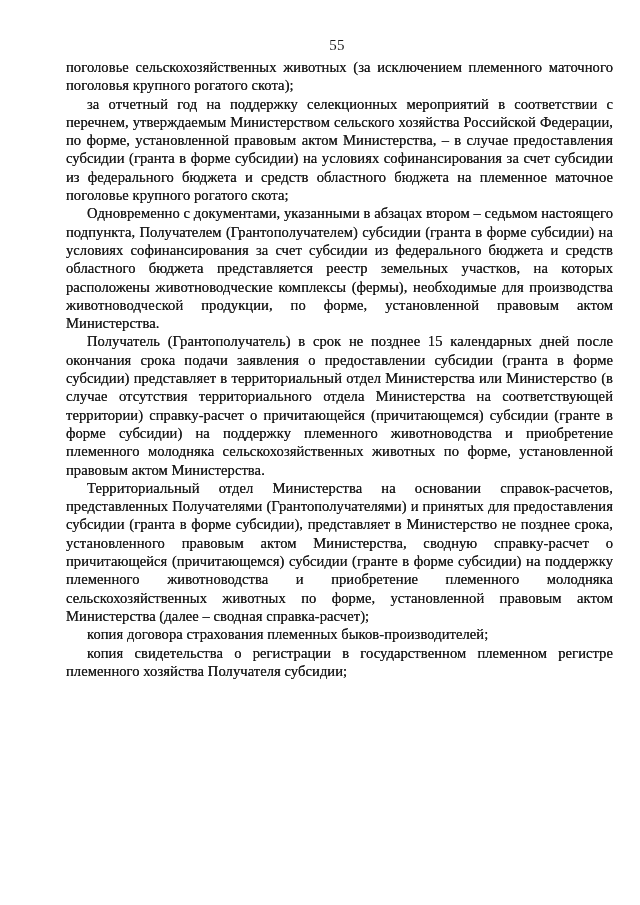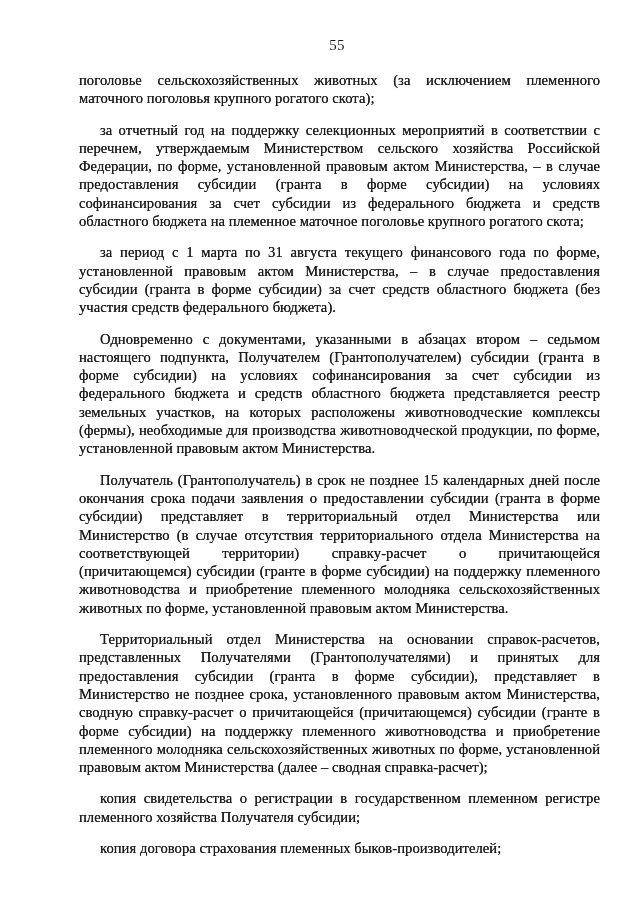--- a/index.html
+++ b/index.html
@@ -33,37 +33,36 @@
     left: 66px;
     width: 547px;
     font-size: 14.6px;
     line-height: 18.3px;
     text-align: justify;
     
     text-shadow: 0 0 0.4px currentColor;
     letter-spacing: 0.05px;
   }
   .content p {
-    margin: 13px;
+    margin: 0;
     padding: 0;
     text-indent: 21px;
   }
   .content p.continuation {
     text-indent: 0; 
   }
 </style>
 </head>
 <body>
 
 <div class="page">
   <div class="page-number">55</div>
 
   <div class="content">
     <p class="continuation">поголовье сельскохозяйственных животных (за исключением племенного маточного поголовья крупного рогатого скота);</p>
     <p>за отчетный год на поддержку селекционных мероприятий в соответствии с перечнем, утверждаемым Министерством сельского хозяйства Российской Федерации, по форме, установленной правовым актом Министерства, – в случае предоставления субсидии (гранта в форме субсидии) на условиях софинансирования за счет субсидии из федерального бюджета и средств областного бюджета на племенное маточное поголовье крупного рогатого скота;</p>
-    <p>за период с 1 марта по 31 августа текущего финансового года по форме, установленной правовым актом Министерства, – в случае предоставления субсидии (гранта в форме субсидии) за счет средств областного бюджета (без участия средств федерального бюджета).</p>
     <p>Одновременно с документами, указанными в абзацах втором – седьмом настоящего подпункта, Получателем (Грантополучателем) субсидии (гранта в форме субсидии) на условиях софинансирования за счет субсидии из федерального бюджета и средств областного бюджета представляется реестр земельных участков, на которых расположены животноводческие комплексы (фермы), необходимые для производства животноводческой продукции, по форме, установленной правовым актом Министерства.</p>
     <p>Получатель (Грантополучатель) в срок не позднее 15 календарных дней после окончания срока подачи заявления о предоставлении субсидии (гранта в форме субсидии) представляет в территориальный отдел Министерства или Министерство (в случае отсутствия территориального отдела Министерства на соответствующей территории) справку-расчет о причитающейся (причитающемся) субсидии (гранте в форме субсидии) на поддержку племенного животноводства и приобретение племенного молодняка сельскохозяйственных животных по форме, установленной правовым актом Министерства.</p>
     <p>Территориальный отдел Министерства на основании справок-расчетов, представленных Получателями (Грантополучателями) и принятых для предоставления субсидии (гранта в форме субсидии), представляет в Министерство не позднее срока, установленного правовым актом Министерства, сводную справку-расчет о причитающейся (причитающемся) субсидии (гранте в форме субсидии) на поддержку племенного животноводства и приобретение племенного молодняка сельскохозяйственных животных по форме, установленной правовым актом Министерства (далее – сводная справка-расчет);</p>
+    <p>копия договора страхования племенных быков-производителей;</p>
     <p>копия свидетельства о регистрации в государственном племенном регистре племенного хозяйства Получателя субсидии;</p>
-    <p>копия договора страхования племенных быков-производителей;</p>
   </div>
 </div>
 
 </body></html>

